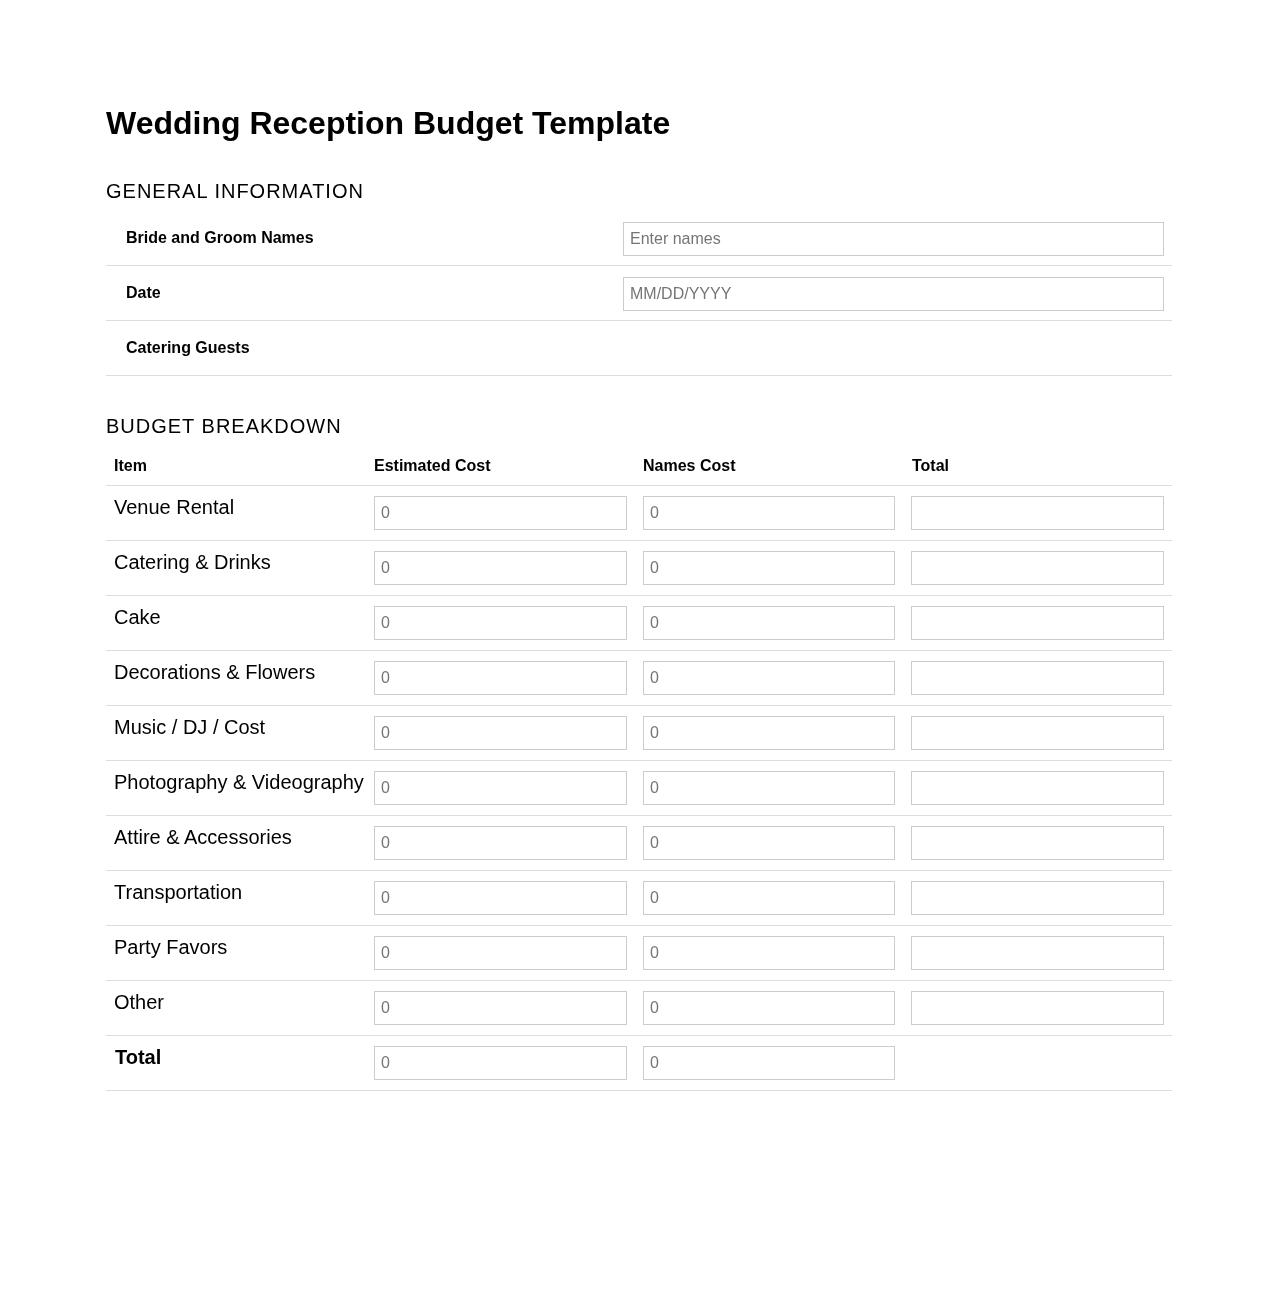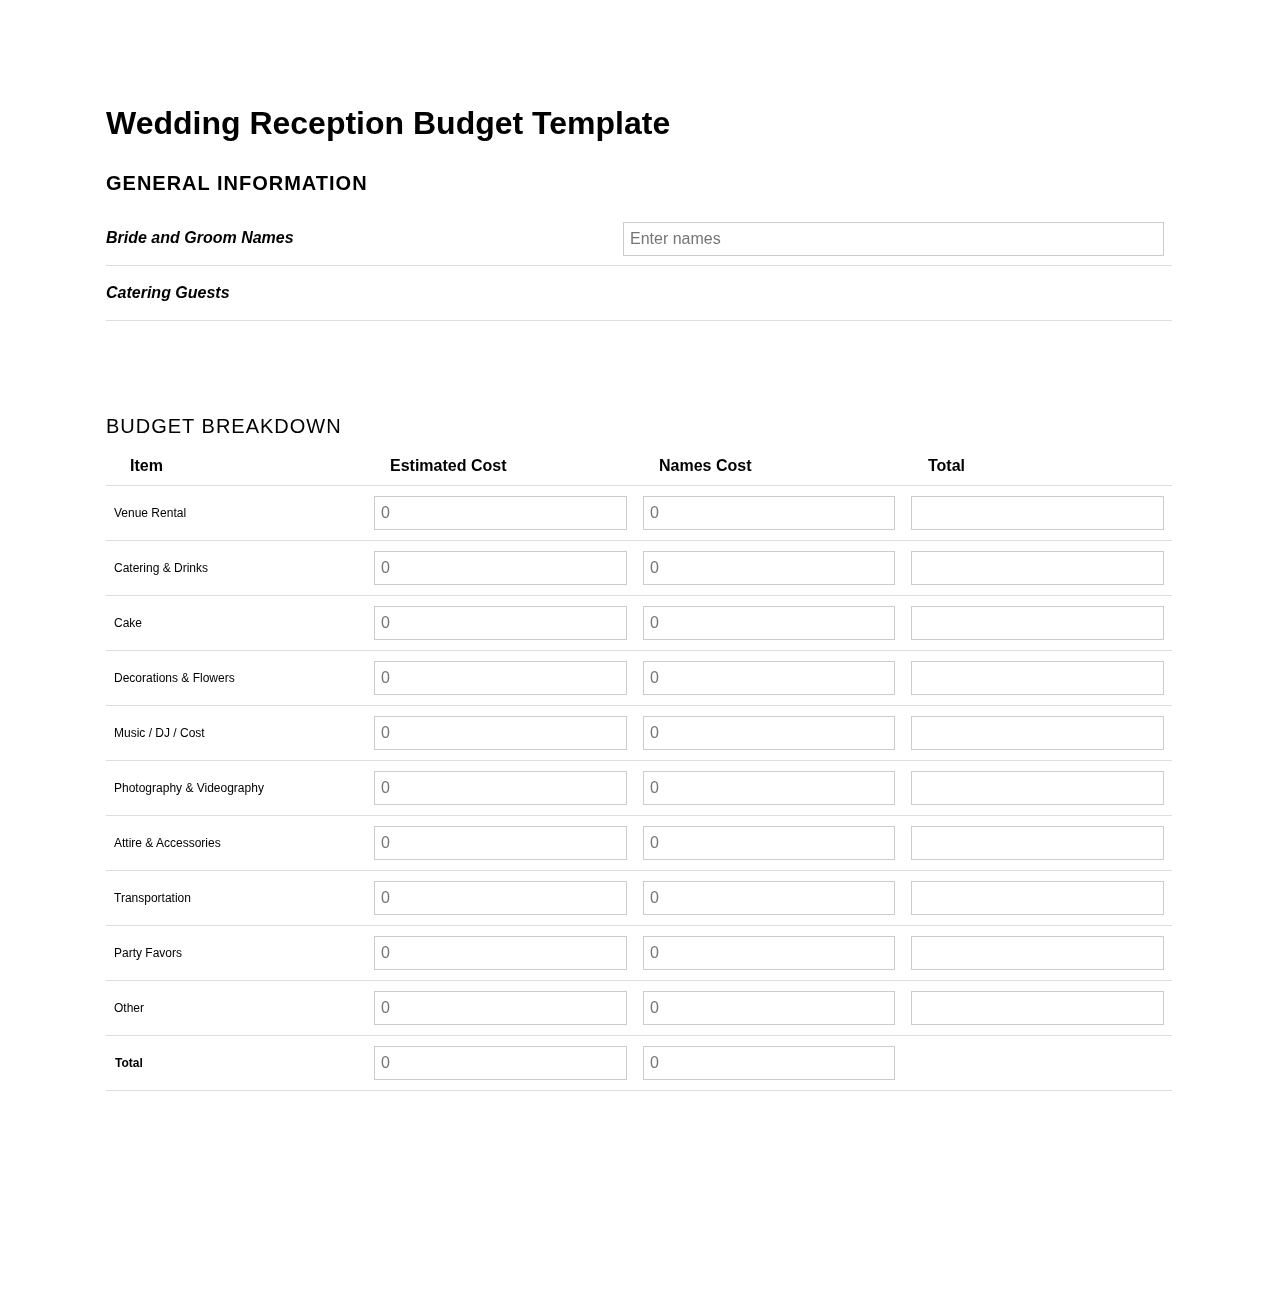--- a/index.html
+++ b/index.html
@@ -1,50 +1,54 @@
 <!DOCTYPE html>
 <html><head>
 <meta charset="utf-8">
 <style>
   html, body { margin: 0; padding: 0; background: #ffffff; }
   body { width: 1278px; height: 1300px; font-family: "Liberation Sans", sans-serif; color: #000; }
   .container { position: absolute; left: 106px; top: 0; width: 1066px; }
   h1 { position: absolute; top: 104px; left: 0; margin: 0; font-size: 32px; font-weight: bold; line-height: 38px; white-space: nowrap; }
   .section-title { position: absolute; left: 0; margin: 0; font-size: 20px; font-weight: normal; letter-spacing: 1px; line-height: 24px; white-space: nowrap; }
-  #gen-title { top: 171px; font-weight: bold; }
+  #gen-title { top: 179px; }
   #bud-title { top: 414px; }
   .info-table { position: absolute; top: 211px; left: 0; width: 1066px; }
   .info-row { position: relative; height: 54px; border-bottom: 1px solid #dddddd; }
-  .info-label { position: absolute; left: 0; top: 17px; font-size: 16px; font-weight: bold; line-height: 20px; font-style: italic; }
+  .info-label { position: absolute; left: 20px; top: 17px; font-size: 16px; font-weight: bold; line-height: 20px; }
   .info-input { position: absolute; left: 517px; top: 11px; width: 541px; height: 34px; box-sizing: border-box; border: 1px solid #cccccc; padding: 12px 6px; font-family: "Liberation Sans", sans-serif; font-size: 16px; color: #000; background: #fff; outline: none; }
   input::placeholder { color: #757575; opacity: 1; }
   .budget-table { position: absolute; top: 446px; left: 0; width: 1066px; }
   .bhead { position: relative; height: 39px; border-bottom: 1px solid #dddddd; }
-  .bhead span { position: absolute; top: 10px; font-size: 16px; font-weight: bold; line-height: 20px; margin-left: 16px; }
+  .bhead span { position: absolute; top: 10px; font-size: 16px; font-weight: bold; line-height: 20px; }
   .brow { position: relative; height: 54px; border-bottom: 1px solid #dddddd; }
-  .bitem { position: absolute; left: 8px; top: 17px; font-size: 12px; line-height: 20px; }
+  .bitem { position: absolute; left: 8px; top: 11px; font-size: 20px; line-height: 20px; }
   .brow.total .bitem { font-weight: bold; left: 9px; }
   .bin { position: absolute; top: 10px; height: 34px; box-sizing: border-box; border: 1px solid #cccccc; padding: 0 6px; font-family: "Liberation Sans", sans-serif; font-size: 16px; color: #000; background: #fff; outline: none; }
   .c-est { left: 268px; width: 253px; }
   .c-act { left: 537px; width: 252px; }
   .c-notes { left: 805px; width: 253px; }
   .h-item { left: 8px; } .h-est { left: 268px; } .h-act { left: 537px; } .h-notes { left: 806px; }
 </style>
 </head>
 <body>
 
 <div class="container">
   <h1>Wedding Reception Budget Template</h1>
 
   <h2 class="section-title" id="gen-title">GENERAL INFORMATION</h2>
 
   <div class="info-table">
     <div class="info-row">
       <span class="info-label">Bride and Groom Names</span>
       <input class="info-input" type="text" placeholder="Enter names" style="">
+    </div>
+    <div class="info-row">
+      <span class="info-label">Date</span>
+      <input class="info-input" type="text" placeholder="MM/DD/YYYY" style="">
     </div>
     <div class="info-row">
       <span class="info-label">Catering Guests</span>
     </div>
   </div>
 
   <h2 class="section-title" id="bud-title">BUDGET BREAKDOWN</h2>
 
   <div class="budget-table">
     <div class="bhead">

